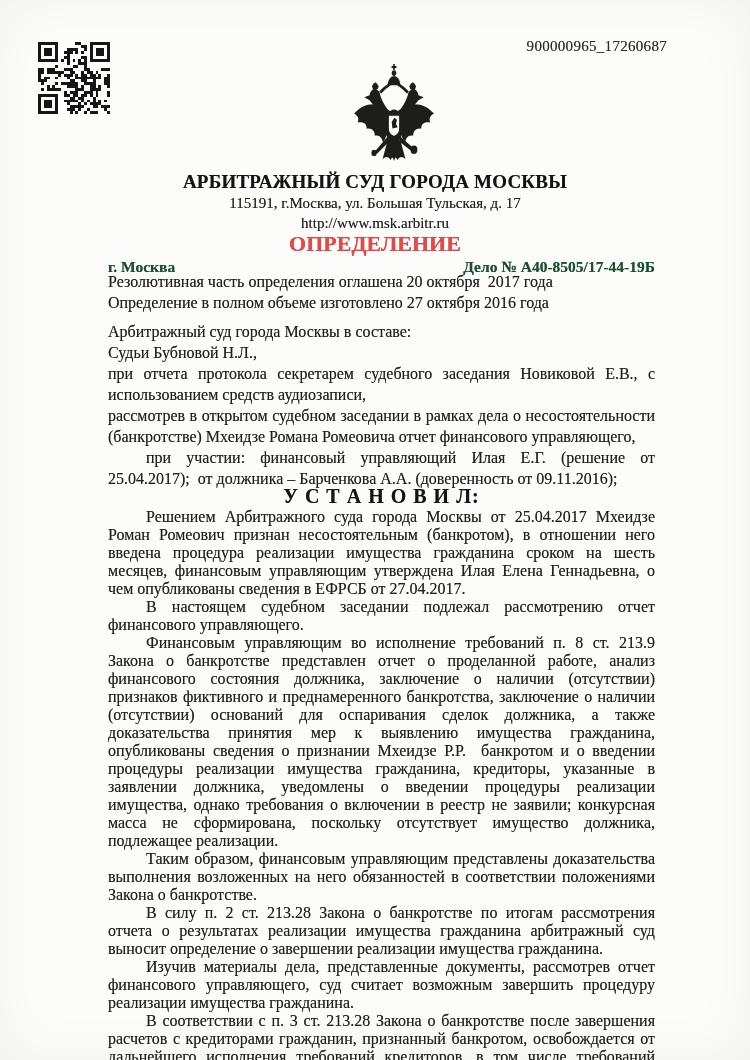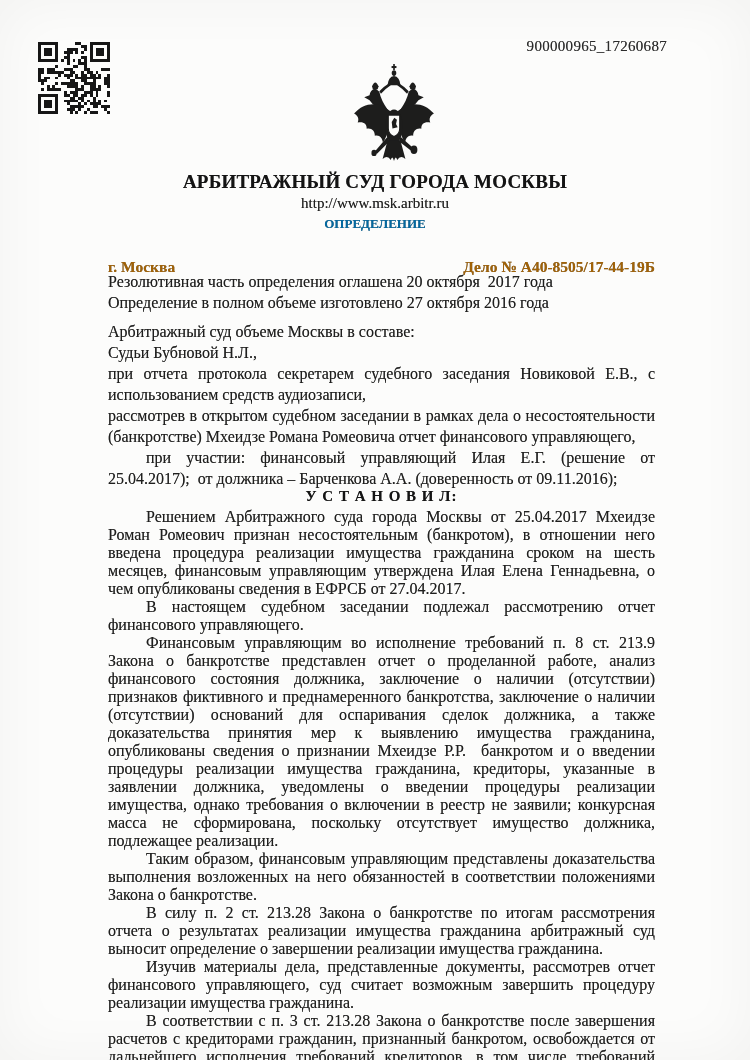--- a/index.html
+++ b/index.html
@@ -10,40 +10,40 @@
     color:#1f1f1e;
     box-shadow:inset 0 0 60px rgba(0,0,0,0.045);
   }
   .page *{text-shadow:0 0 0.35px rgba(20,20,20,.55);}
   .qr{position:absolute;left:38px;top:42px;width:72px;height:72px;}
   .docnum{position:absolute;top:38px;right:83px;font-size:15px;color:#2c2c2c;letter-spacing:.3px;}
   .emblem{position:absolute;left:350px;top:63px;width:88px;height:101px;}
   .letterhead{position:absolute;top:171px;left:0;width:750px;text-align:center;}
   .court-name{font-size:19px;font-weight:bold;line-height:22px;letter-spacing:.2px;color:#141414;}
   .address,.website{font-size:15px;line-height:20px;}
-  .doc-type{font-size:13px;font-weight:bold;line-height:21px;color:#0369a1;}
+  .doc-type{font-size:22px;font-weight:bold;line-height:21px;color:#ef4444;}
   .case-row{
     position:absolute;top:256px;left:108px;width:547px;
     display:flex;justify-content:space-between;
-    font-weight:bold;font-size:15.5px;line-height:21px;color:#a16207;
+    font-weight:bold;font-size:15.5px;line-height:21px;color:#14532d;
   }
   .intro{
     position:absolute;top:271px;left:108px;width:547px;
     font-size:16px;line-height:21px;
   }
   .intro p{margin:0;text-align:justify;text-indent:0;}
   .intro p.indent{text-indent:38px;}
   .gap-a{height:8px;}
   .ruling{
     position:absolute;top:486px;left:108px;width:547px;
     font-size:16px;line-height:18px;
   }
   .ruling-heading{
     margin:0 0 2px 0;text-align:center;font-weight:bold;
-    font-size:15px;line-height:20px;letter-spacing:1px;color:#141414;
+    font-size:20px;line-height:20px;letter-spacing:1px;color:#141414;
   }
   .ruling p.body-par{margin:0;text-align:justify;text-indent:38px;}
 </style>
 </head>
 <body>
 
 <div class="page">
 
   <svg class="qr" viewBox="0 0 25 25" shape-rendering="crispEdges">
       <path d="M0 0h1v1h-1zM1 0h1v1h-1zM2 0h1v1h-1zM3 0h1v1h-1zM4 0h1v1h-1zM5 0h1v1h-1zM6 0h1v1h-1zM13 0h1v1h-1zM14 0h1v1h-1zM18 0h1v1h-1zM19 0h1v1h-1zM20 0h1v1h-1zM21 0h1v1h-1zM22 0h1v1h-1zM23 0h1v1h-1zM24 0h1v1h-1zM0 1h1v1h-1zM6 1h1v1h-1zM15 1h1v1h-1zM16 1h1v1h-1zM18 1h1v1h-1zM24 1h1v1h-1zM0 2h1v1h-1zM2 2h1v1h-1zM3 2h1v1h-1zM4 2h1v1h-1zM6 2h1v1h-1zM10 2h1v1h-1zM11 2h1v1h-1zM12 2h1v1h-1zM13 2h1v1h-1zM16 2h1v1h-1zM18 2h1v1h-1zM20 2h1v1h-1zM21 2h1v1h-1zM22 2h1v1h-1zM24 2h1v1h-1zM0 3h1v1h-1zM2 3h1v1h-1zM3 3h1v1h-1zM4 3h1v1h-1zM6 3h1v1h-1zM9 3h1v1h-1zM10 3h1v1h-1zM11 3h1v1h-1zM13 3h1v1h-1zM15 3h1v1h-1zM18 3h1v1h-1zM20 3h1v1h-1zM21 3h1v1h-1zM22 3h1v1h-1zM24 3h1v1h-1zM0 4h1v1h-1zM2 4h1v1h-1zM3 4h1v1h-1zM4 4h1v1h-1zM6 4h1v1h-1zM10 4h1v1h-1zM18 4h1v1h-1zM20 4h1v1h-1zM21 4h1v1h-1zM22 4h1v1h-1zM24 4h1v1h-1zM0 5h1v1h-1zM6 5h1v1h-1zM9 5h1v1h-1zM10 5h1v1h-1zM15 5h1v1h-1zM16 5h1v1h-1zM18 5h1v1h-1zM24 5h1v1h-1zM0 6h1v1h-1zM1 6h1v1h-1zM2 6h1v1h-1zM3 6h1v1h-1zM4 6h1v1h-1zM5 6h1v1h-1zM6 6h1v1h-1zM8 6h1v1h-1zM10 6h1v1h-1zM12 6h1v1h-1zM14 6h1v1h-1zM16 6h1v1h-1zM18 6h1v1h-1zM19 6h1v1h-1zM20 6h1v1h-1zM21 6h1v1h-1zM22 6h1v1h-1zM23 6h1v1h-1zM24 6h1v1h-1zM10 7h1v1h-1zM14 7h1v1h-1zM15 7h1v1h-1zM16 7h1v1h-1zM6 8h1v1h-1zM12 8h1v1h-1zM13 8h1v1h-1zM16 8h1v1h-1zM0 9h1v1h-1zM1 9h1v1h-1zM3 9h1v1h-1zM4 9h1v1h-1zM5 9h1v1h-1zM9 9h1v1h-1zM10 9h1v1h-1zM11 9h1v1h-1zM16 9h1v1h-1zM17 9h1v1h-1zM22 9h1v1h-1zM23 9h1v1h-1zM24 9h1v1h-1zM0 10h1v1h-1zM1 10h1v1h-1zM3 10h1v1h-1zM4 10h1v1h-1zM5 10h1v1h-1zM6 10h1v1h-1zM7 10h1v1h-1zM8 10h1v1h-1zM11 10h1v1h-1zM12 10h1v1h-1zM15 10h1v1h-1zM17 10h1v1h-1zM18 10h1v1h-1zM20 10h1v1h-1zM0 11h1v1h-1zM7 11h1v1h-1zM9 11h1v1h-1zM10 11h1v1h-1zM11 11h1v1h-1zM13 11h1v1h-1zM15 11h1v1h-1zM16 11h1v1h-1zM18 11h1v1h-1zM19 11h1v1h-1zM21 11h1v1h-1zM24 11h1v1h-1zM0 12h1v1h-1zM2 12h1v1h-1zM3 12h1v1h-1zM6 12h1v1h-1zM10 12h1v1h-1zM13 12h1v1h-1zM14 12h1v1h-1zM15 12h1v1h-1zM16 12h1v1h-1zM17 12h1v1h-1zM18 12h1v1h-1zM19 12h1v1h-1zM20 12h1v1h-1zM21 12h1v1h-1zM23 12h1v1h-1zM24 12h1v1h-1zM0 13h1v1h-1zM1 13h1v1h-1zM2 13h1v1h-1zM11 13h1v1h-1zM12 13h1v1h-1zM15 13h1v1h-1zM16 13h1v1h-1zM19 13h1v1h-1zM23 13h1v1h-1zM24 13h1v1h-1zM1 14h1v1h-1zM6 14h1v1h-1zM8 14h1v1h-1zM9 14h1v1h-1zM10 14h1v1h-1zM11 14h1v1h-1zM12 14h1v1h-1zM13 14h1v1h-1zM16 14h1v1h-1zM17 14h1v1h-1zM18 14h1v1h-1zM19 14h1v1h-1zM23 14h1v1h-1zM24 14h1v1h-1zM3 15h1v1h-1zM5 15h1v1h-1zM10 15h1v1h-1zM11 15h1v1h-1zM12 15h1v1h-1zM13 15h1v1h-1zM15 15h1v1h-1zM18 15h1v1h-1zM19 15h1v1h-1zM21 15h1v1h-1zM24 15h1v1h-1zM1 16h1v1h-1zM3 16h1v1h-1zM4 16h1v1h-1zM5 16h1v1h-1zM6 16h1v1h-1zM7 16h1v1h-1zM13 16h1v1h-1zM14 16h1v1h-1zM15 16h1v1h-1zM18 16h1v1h-1zM19 16h1v1h-1zM20 16h1v1h-1zM21 16h1v1h-1zM9 17h1v1h-1zM11 17h1v1h-1zM12 17h1v1h-1zM13 17h1v1h-1zM16 17h1v1h-1zM17 17h1v1h-1zM18 17h1v1h-1zM20 17h1v1h-1zM24 17h1v1h-1zM0 18h1v1h-1zM1 18h1v1h-1zM2 18h1v1h-1zM3 18h1v1h-1zM4 18h1v1h-1zM5 18h1v1h-1zM6 18h1v1h-1zM9 18h1v1h-1zM10 18h1v1h-1zM12 18h1v1h-1zM13 18h1v1h-1zM15 18h1v1h-1zM16 18h1v1h-1zM18 18h1v1h-1zM20 18h1v1h-1zM24 18h1v1h-1zM0 19h1v1h-1zM6 19h1v1h-1zM11 19h1v1h-1zM12 19h1v1h-1zM14 19h1v1h-1zM15 19h1v1h-1zM19 19h1v1h-1zM0 20h1v1h-1zM2 20h1v1h-1zM3 20h1v1h-1zM4 20h1v1h-1zM6 20h1v1h-1zM9 20h1v1h-1zM10 20h1v1h-1zM11 20h1v1h-1zM12 20h1v1h-1zM13 20h1v1h-1zM15 20h1v1h-1zM17 20h1v1h-1zM19 20h1v1h-1zM21 20h1v1h-1zM23 20h1v1h-1zM0 21h1v1h-1zM2 21h1v1h-1zM3 21h1v1h-1zM4 21h1v1h-1zM6 21h1v1h-1zM10 21h1v1h-1zM14 21h1v1h-1zM16 21h1v1h-1zM18 21h1v1h-1zM19 21h1v1h-1zM20 21h1v1h-1zM21 21h1v1h-1zM0 22h1v1h-1zM2 22h1v1h-1zM3 22h1v1h-1zM4 22h1v1h-1zM6 22h1v1h-1zM11 22h1v1h-1zM12 22h1v1h-1zM13 22h1v1h-1zM14 22h1v1h-1zM15 22h1v1h-1zM19 22h1v1h-1zM20 22h1v1h-1zM22 22h1v1h-1zM23 22h1v1h-1zM24 22h1v1h-1zM0 23h1v1h-1zM6 23h1v1h-1zM10 23h1v1h-1zM11 23h1v1h-1zM12 23h1v1h-1zM14 23h1v1h-1zM17 23h1v1h-1zM23 23h1v1h-1zM0 24h1v1h-1zM1 24h1v1h-1zM2 24h1v1h-1zM3 24h1v1h-1zM4 24h1v1h-1zM5 24h1v1h-1zM6 24h1v1h-1zM11 24h1v1h-1zM13 24h1v1h-1zM16 24h1v1h-1zM18 24h1v1h-1zM19 24h1v1h-1zM20 24h1v1h-1zM24 24h1v1h-1z" fill="#161616"></path>
@@ -71,34 +71,35 @@
         <circle cx="35.5" cy="89" r="3.2"></circle>
       <path d="M68 73 L82.5 83.5 L80.6 86.6 L66 77.5 Z"></path>
         <circle cx="84.5" cy="86" r="4.2"></circle>
       <path d="M53 51.5 h14 v13 q0 6.2 -7 8.4 q-7 -2.2 -7 -8.4 Z" fill="#fbfbf9" stroke="#1d1d1c" stroke-width="1.3"></path>
       <path d="M57.2 58.5 l3.2 -4.2 l3.2 2 l-1.1 4.2 l2 3.2 l-6.4 1.2 Z"></path>
     </g>
   </svg>
 
   <div class="letterhead">
     <div class="court-name">АРБИТРАЖНЫЙ СУД ГОРОДА МОСКВЫ</div>
+    <div class="address">115191, г.Москва, ул. Большая Тульская, д. 17</div>
     <div class="website">http://www.msk.arbitr.ru</div>
     <div class="doc-type">ОПРЕДЕЛЕНИЕ</div>
   </div>
 
   <div class="case-row">
     <span>г. Москва</span>
     <span>Дело № А40-8505/17-44-19Б</span>
   </div>
 
   <div class="intro">
     <p>Резолютивная часть определения оглашена 20 октября&nbsp; 2017 года</p>
     <p>Определение в полном объеме изготовлено 27 октября 2016 года</p>
     <div class="gap-a"></div>
-    <p>Арбитражный суд объеме Москвы в составе:</p>
+    <p>Арбитражный суд города Москвы в составе:</p>
     <p>Судьи Бубновой Н.Л.,</p>
     <p>при отчета протокола секретарем судебного заседания Новиковой Е.В., с использованием средств аудиозаписи,</p>
     <p>рассмотрев в открытом судебном заседании в рамках дела о несостоятельности (банкротстве) Мхеидзе Романа Ромеовича отчет финансового управляющего,</p>
     <p class="indent">при участии: финансовый управляющий Илая Е.Г. (решение от 25.04.2017);&nbsp; от должника – Барченкова А.А. (доверенность от 09.11.2016);</p>
   </div>
 
   <div class="ruling">
     <p class="ruling-heading">У С Т А Н О В И Л:</p>
     <p class="body-par">Решением Арбитражного суда города Москвы от 25.04.2017 Мхеидзе Роман Ромеович признан несостоятельным (банкротом), в отношении него введена процедура реализации имущества гражданина сроком на шесть месяцев, финансовым управляющим утверждена Илая Елена Геннадьевна, о чем опубликованы сведения в ЕФРСБ от 27.04.2017.</p>
     <p class="body-par">В настоящем судебном заседании подлежал рассмотрению отчет финансового управляющего.</p>

